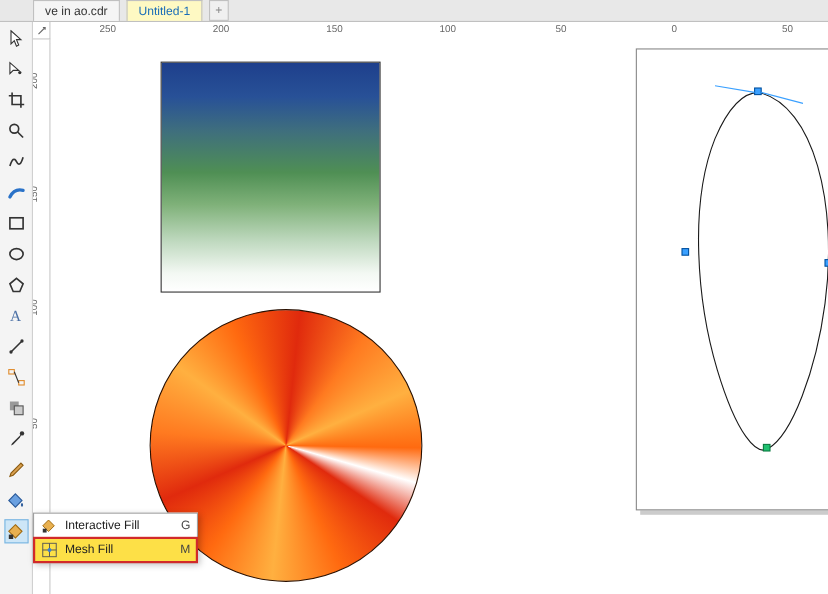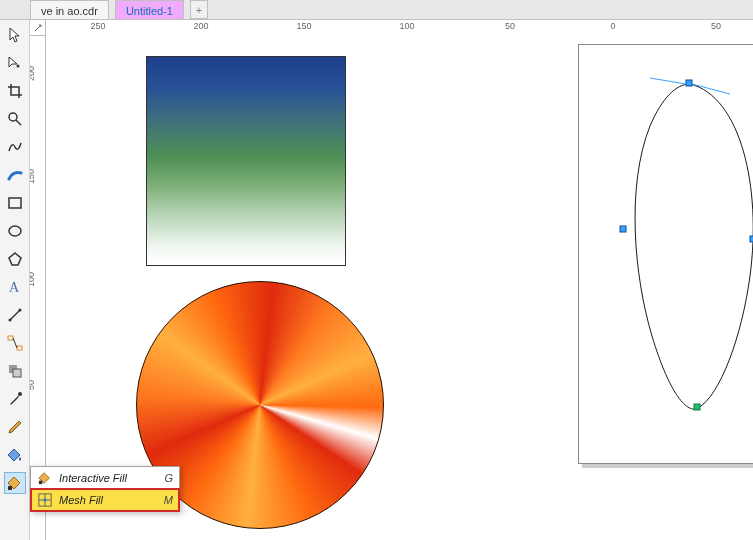--- a/index.html
+++ b/index.html
@@ -24,21 +24,21 @@
     padding: 2px 10px;
     border: 1px solid #c0c0c0;
     border-bottom: none;
     background: #f5f5f5;
     margin-right: 6px;
     display: flex;
     align-items: flex-end;
     color: #333;
   }
   .tab.active {
-    background: #f0abfc;
+    background: #fef9c3;
     color: #1a6db8;
   }
   .tab-add {
     width: 18px;
     display: flex;
     align-items: center;
     justify-content: center;
     color: #888;
     border: 1px solid #c0c0c0;
     background: #f0f0f0;
@@ -154,21 +154,20 @@
     border: 1px solid #a0a0a0;
     box-shadow: 2px 2px 6px rgba(0,0,0,0.25);
     z-index: 50;
   }
   .flyout-item {
     display: flex;
     align-items: center;
     padding: 3px 6px;
     gap: 6px;
     cursor: pointer;
-    font-style: italic;
   }
   .flyout-item.highlighted {
     outline: 2px solid #d12a2a;
     outline-offset: -1px;
     background: #fde047;
   }
   .flyout-item .label { flex: 1; color: #222; }
   .flyout-item .shortcut { color: #444; margin-left: 8px; }
   .flyout-item .mini-icon { width: 16px; height: 16px; display:flex;align-items:center;justify-content:center; }
 </style>

